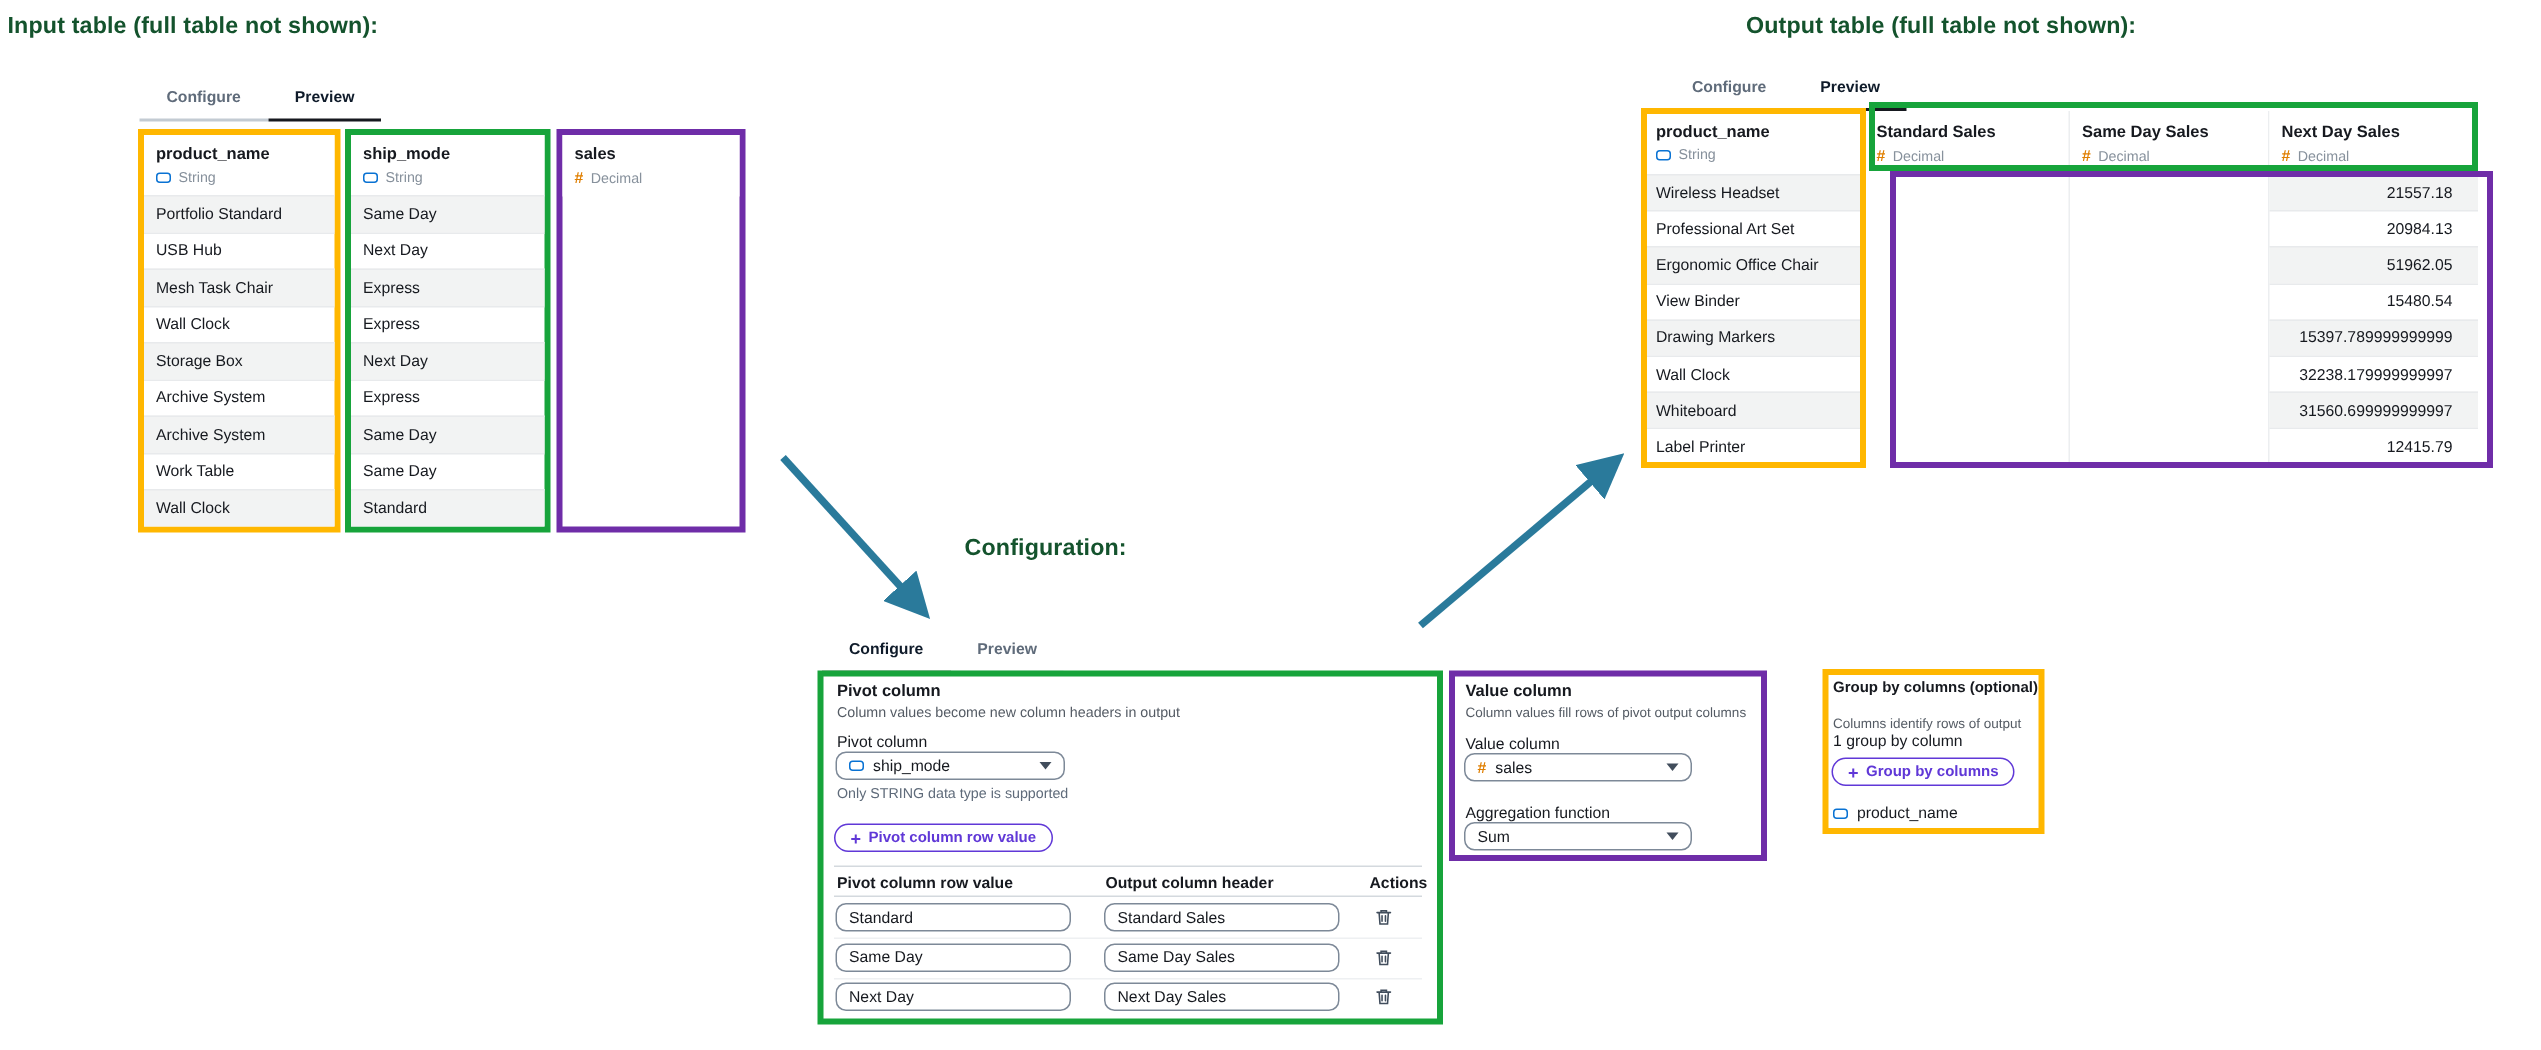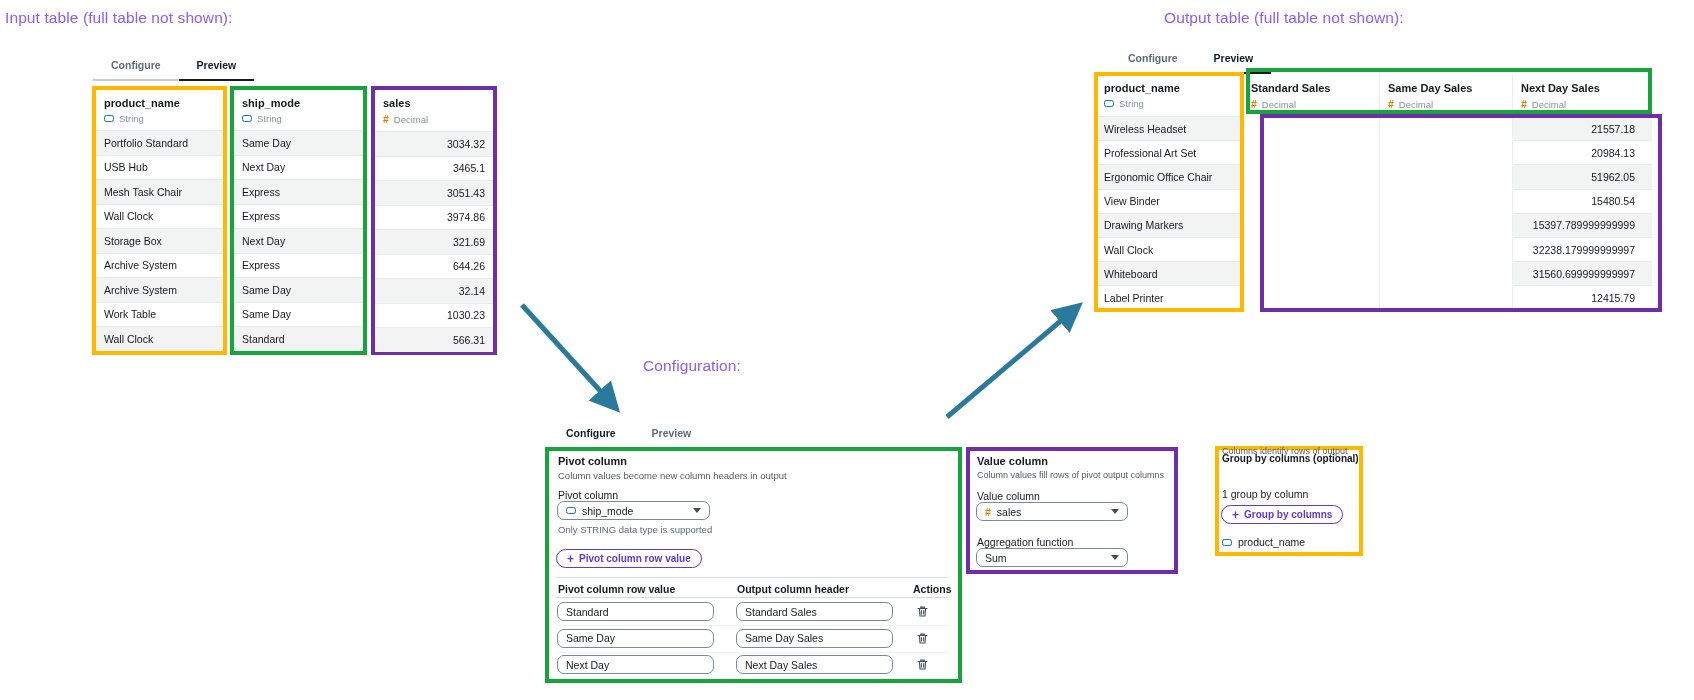--- a/index.html
+++ b/index.html
@@ -1,19 +1,19 @@
 <!DOCTYPE html>
 <html style="--highlight-yellow: #FFB700; --highlight-green: #17A43B; --highlight-purple: #6F2DA8; --arrow-teal: #2A7A9B; --accent-purple: #6038D7; --type-string-blue: #0972D3; --type-decimal-orange: #E07F00;"><head>
 <meta charset="utf-8">
 <style>
   * { box-sizing: border-box; margin: 0; padding: 0; }
   body { font-family: "Liberation Sans", sans-serif; background: #fff; }
   .stage { position: relative; width: 1694px; height: 700px; background: #fff; overflow: hidden; }
 
-  .sec-title { position: absolute; font-size: 15.5px; font-weight: 400; color: #8b5cf6; letter-spacing: .1px; }
+  .sec-title { position: absolute; font-size: 15.5px; font-weight: 700; color: #14532d; letter-spacing: .1px; }
 
   
   .tabs { position: absolute; display: flex; }
   .tab { font-size: 10.5px; font-weight: 700; padding: 7px 18px 8px; border-bottom: 2px solid transparent; cursor: pointer; }
   .tab.on  { color: #0f1b2a; border-color: #16191f; }
   .tab.off { color: #5f6b7a; border-color: #c3cbd3; }
 
   
   .colbox { position: absolute; border: 4.5px solid; background: #fff; }
   .colbox.y { border-color: var(--highlight-yellow); }
@@ -124,31 +124,20 @@
   </div>
 
   <div class="colbox p" style="left:371px;top:86px;width:126px;height:269px">
     <div class="colhead">
       <div class="colname">sales</div>
       <div class="coltype">
           <span class="hic"></span>
           <span>Decimal</span>
         </div>
     </div>
-    <div class="cbody">
-      <div class="cell num">3034.32</div>
-      <div class="cell num">3465.1</div>
-      <div class="cell num">3051.43</div>
-      <div class="cell num">3974.86</div>
-      <div class="cell num">321.69</div>
-      <div class="cell num">644.26</div>
-      <div class="cell num">32.14</div>
-      <div class="cell num">1030.23</div>
-      <div class="cell num">566.31</div>
-    </div>
   </div>
 
   <div class="sec-title" style="left:1164px;top:9px">Output table (full table not shown):</div>
 
   <div class="tabs" style="left:1110px;top:45px">
     <div class="tab off">Configure</div>
     <div class="tab on">Preview</div>
   </div>
 
   <div class="otable" style="left:1096px;top:74px">
@@ -288,21 +277,21 @@
     <span class="caret"></span>
   </div>
   <div class="clabel" style="left:977px;top:536px">Aggregation function</div>
   <div class="select" style="left:976px;top:548px;width:152px">
     <span>Sum</span>
     <span class="caret"></span>
   </div>
 
   <div class="cfgbox y" style="left:1215px;top:446px;width:148px;height:110px"></div>
   <div class="ctitle" style="left:1222px;top:453px;font-size:10px">Group by columns (optional)</div>
-  <div class="cdesc" style="left:1222px;top:446px;font-size:9px">Columns identify rows of output</div>
+  <div class="cdesc" style="left:1222px;top:477px;font-size:9px">Columns identify rows of output</div>
   <div class="count-text" style="left:1222px;top:488px">1 group by column</div>
   <button class="addbtn" style="left:1221px;top:505px">
     <span class="plus"></span>
     <span>Group by columns</span>
   </button>
   <div class="chip" style="left:1222px;top:536px">
     <span class="sic"></span>
     <span>product_name</span>
   </div>
 

